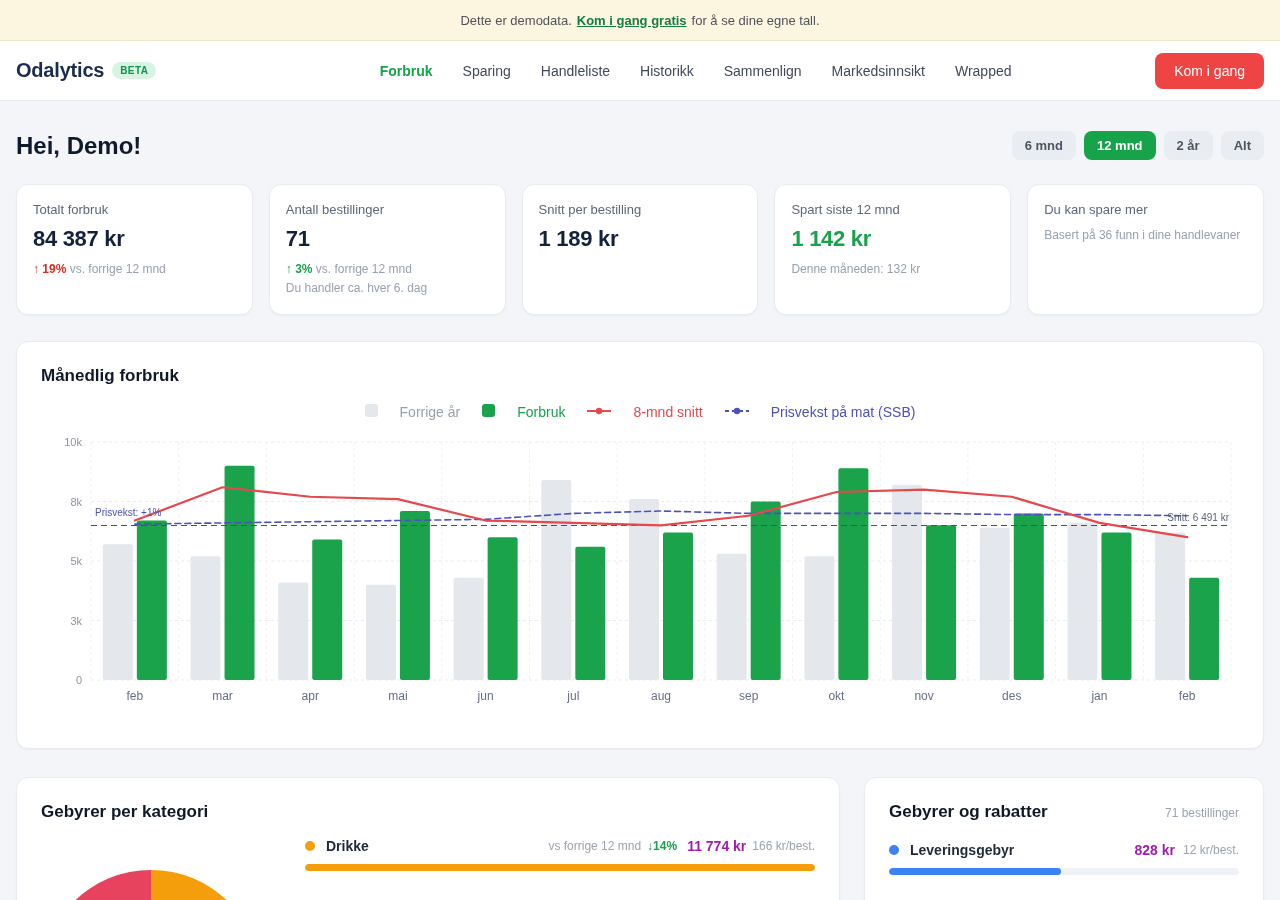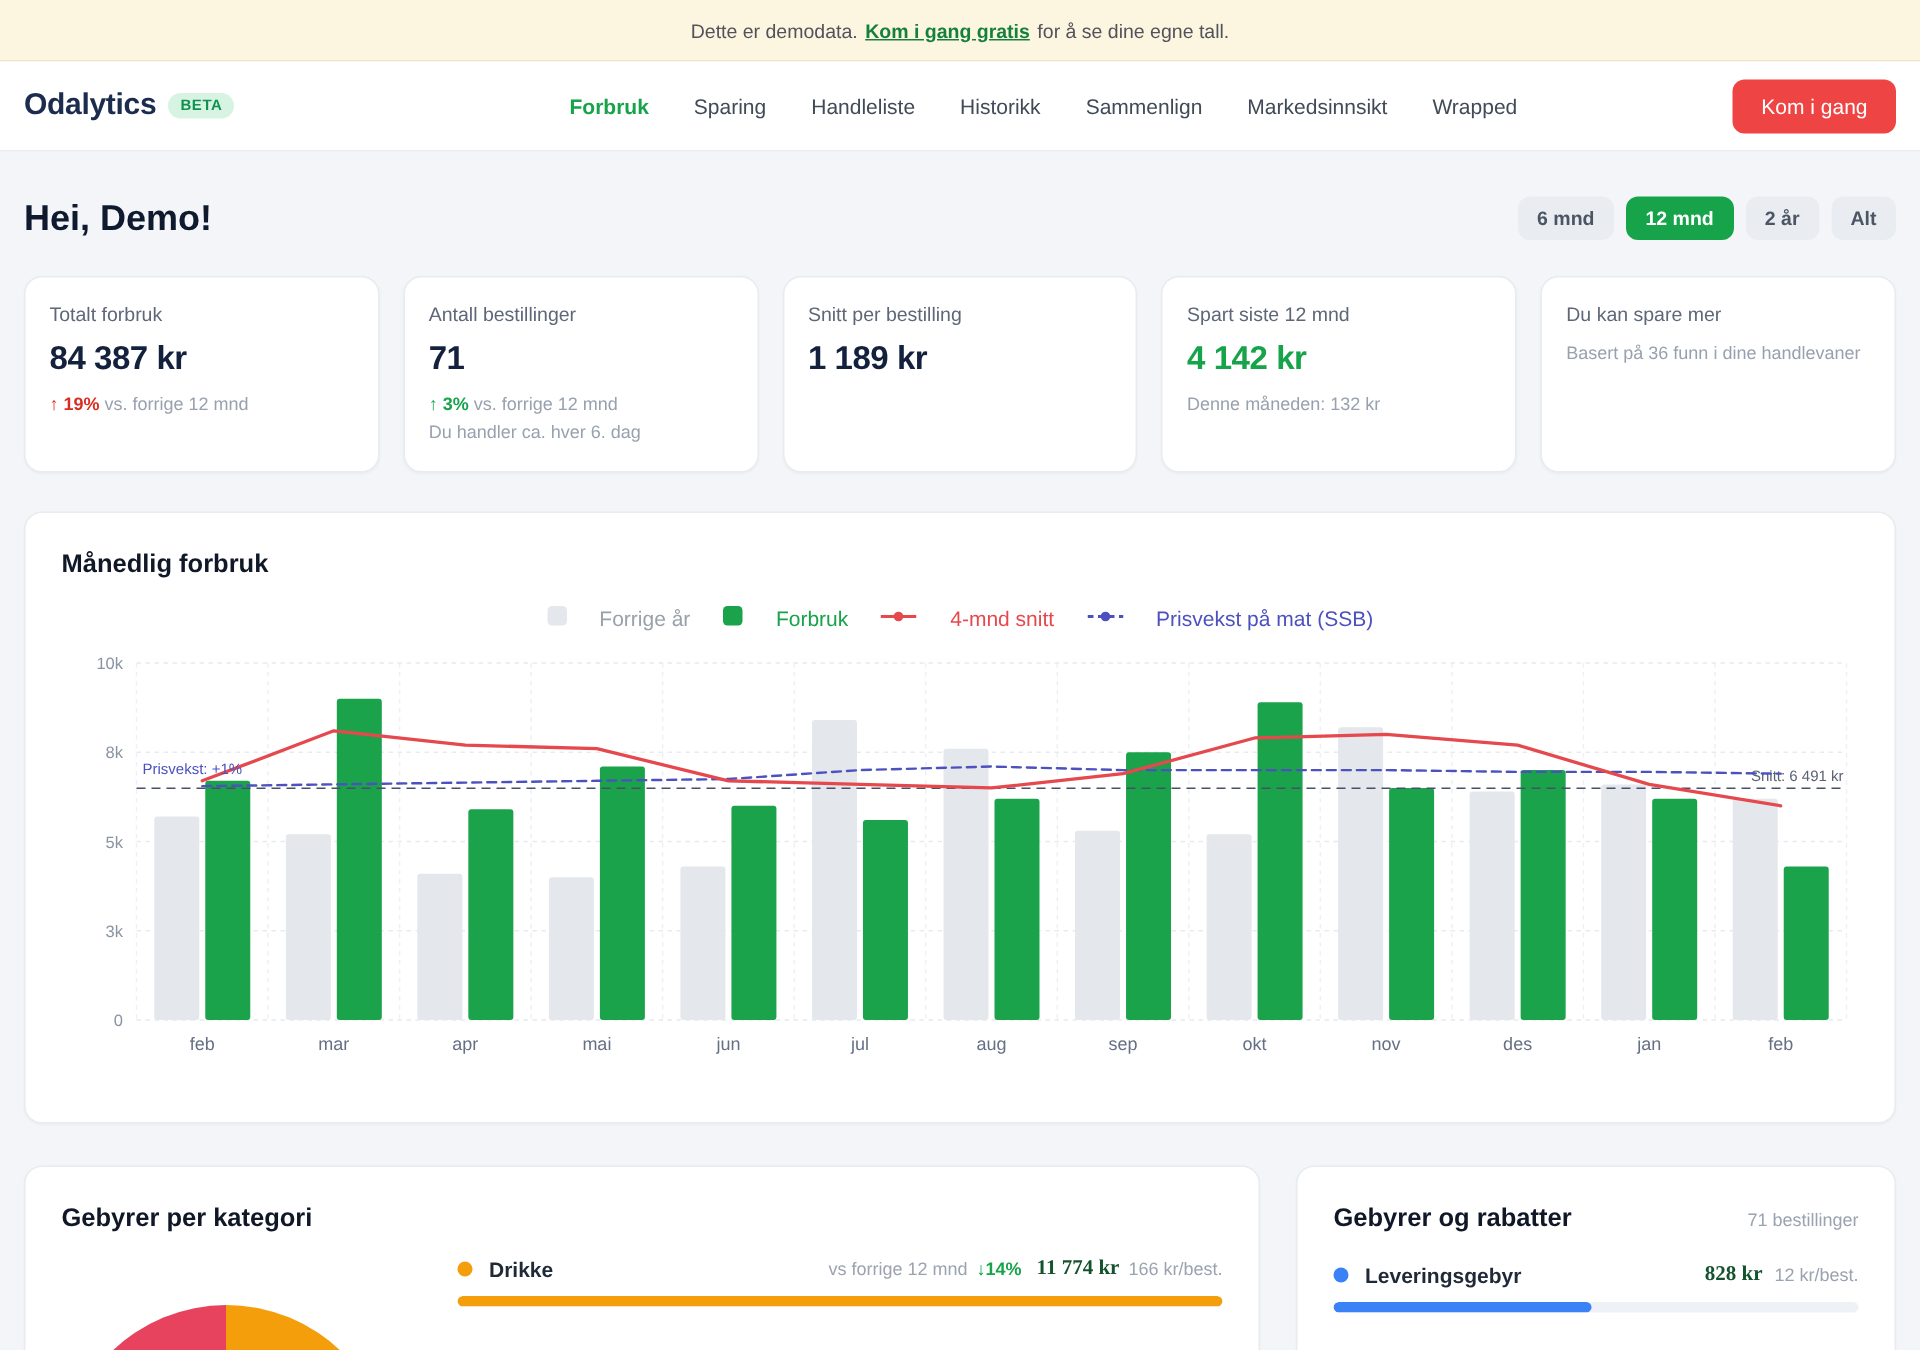--- a/index.html
+++ b/index.html
@@ -47,21 +47,21 @@
   
   .bottom-row { display:grid; grid-template-columns:824px 400px; gap:24px; }
   .bottom-card { padding:24px; height:290px; }
   .category-body { display:flex; margin-top:16px; }
   .pie { width:220px; height:220px; border-radius:50%; margin-top:32px; flex:none; }
   .category-list { flex:1; margin-left:44px; }
   .cat-row { display:flex; align-items:center; font-size:12px; color:#9aa3af; gap:6px; }
   .dot { width:10px; height:10px; border-radius:50%; flex:none; }
   .cat-name { font-size:14px; font-weight:700; color:#1f2937; margin-right:auto; margin-left:5px; }
   .delta-pct { font-weight:700; }
-  .amount { font-size:14px; font-weight:800; color:#14532d; margin-left:4px;font-family:Liberation Serif, serif; }
+  .amount { font-size:14px; font-weight:800; color:#a21caf; margin-left:4px; }
   .per { font-size:12px; color:#9aa3af; }
   .bar-track { height:7px; background:#eef1f5; border-radius:4px; margin-top:10px; overflow:hidden; }
   .bar-fill { height:100%; border-radius:4px; }
   .fees-header { display:flex; justify-content:space-between; align-items:baseline; }
   .fees-meta { font-size:12px; color:#9aa3af; }
   .fee-row { display:flex; align-items:center; gap:8px; margin-top:20px; }
   .fee-name { font-size:14px; font-weight:700; color:#1f2937; margin-right:auto; margin-left:3px; }
 </style>
 </head>
 <body>
@@ -115,21 +115,21 @@
       <div class="stat-sub">Du handler ca. hver 6. dag</div>
     </div>
     <div class="card stat-card">
       <div class="stat-title">Snitt per bestilling</div>
       <div class="stat-value">1 189 kr</div>
       <div class="stat-sub"><span class="stat-delta"></span><span></span></div>
       <div class="stat-sub"></div>
     </div>
     <div class="card stat-card">
       <div class="stat-title">Spart siste 12 mnd</div>
-      <div class="stat-value" style="color: rgb(22, 163, 74);">4 142 kr</div>
+      <div class="stat-value" style="color: rgb(22, 163, 74);">1 142 kr</div>
       <div class="stat-sub">Denne måneden: 132 kr</div>
     </div>
     <div class="card stat-card">
       <div class="stat-title">Du kan spare mer</div>
       <div class="stat-sub">Basert på 36 funn i dine handlevaner</div>
     </div>
   </div>
 
   <section class="card chart-card">
     <h2 class="card-title">Månedlig forbruk</h2>
@@ -140,21 +140,21 @@
       </span>
       <span class="legend-item">
         <span class="legend-marker"><span style="display:inline-block;width:13px;height:13px;border-radius:3px;background:#1aa34a"></span></span>
         <span style="color: rgb(22, 163, 74);">Forbruk</span>
       </span>
       <span class="legend-item">
         <span class="legend-marker"><svg width="24" height="12">
               <line x1="0" y1="6" x2="24" y2="6" stroke="#e5484d" stroke-width="2"></line>
               <circle cx="12" cy="6" r="3.2" fill="#e5484d"></circle>
             </svg></span>
-        <span style="color: rgb(229, 72, 77);">4-mnd snitt</span>
+        <span style="color: rgb(229, 72, 77);">8-mnd snitt</span>
       </span>
       <span class="legend-item">
         <span class="legend-marker"><svg width="24" height="12">
               <line x1="0" y1="6" x2="24" y2="6" stroke="#4c51bf" stroke-width="2" stroke-dasharray="4 3"></line>
               <circle cx="12" cy="6" r="3.2" fill="#4c51bf"></circle>
             </svg></span>
         <span style="color: rgb(76, 81, 191);">Prisvekst på mat (SSB)</span>
       </span>
     </div>
     <svg id="monthly-chart" width="1200" height="280" viewBox="0 0 1200 280">

